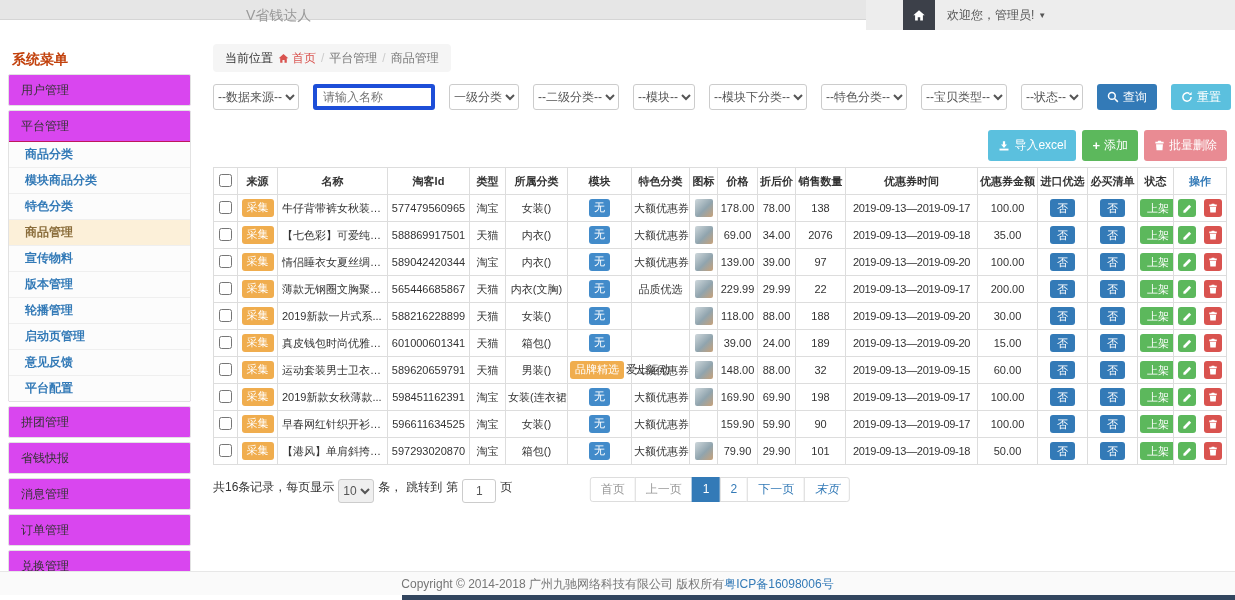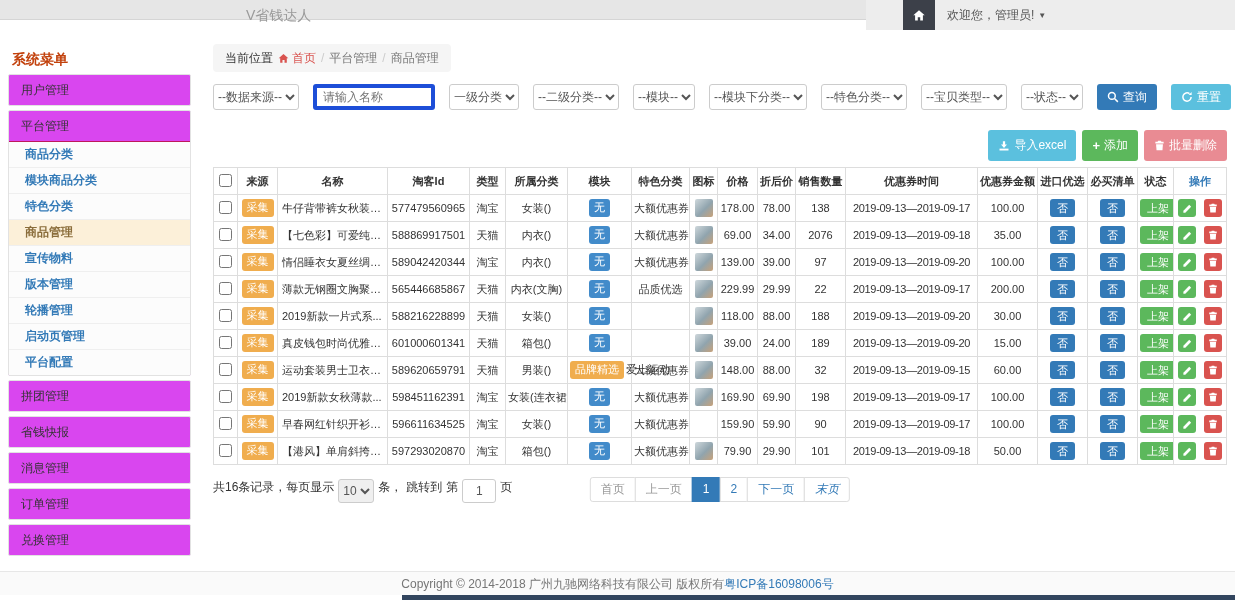--- a/index.html
+++ b/index.html
@@ -125,20 +125,21 @@
     <div class="panel-heading">平台管理</div>
     <div class="panel-children">
           <div class="child">商品分类</div>
           <div class="child">模块商品分类</div>
           <div class="child">特色分类</div>
           <div class="child active">商品管理</div>
           <div class="child">宣传物料</div>
           <div class="child">版本管理</div>
           <div class="child">轮播管理</div>
           <div class="child">启动页管理</div>
+          <div class="child">意见反馈</div>
           <div class="child">平台配置</div>
         </div>
   </div>
 
   <div class="panel">
     <div class="panel-heading">拼团管理</div>
 
   </div>
 
   <div class="panel">

